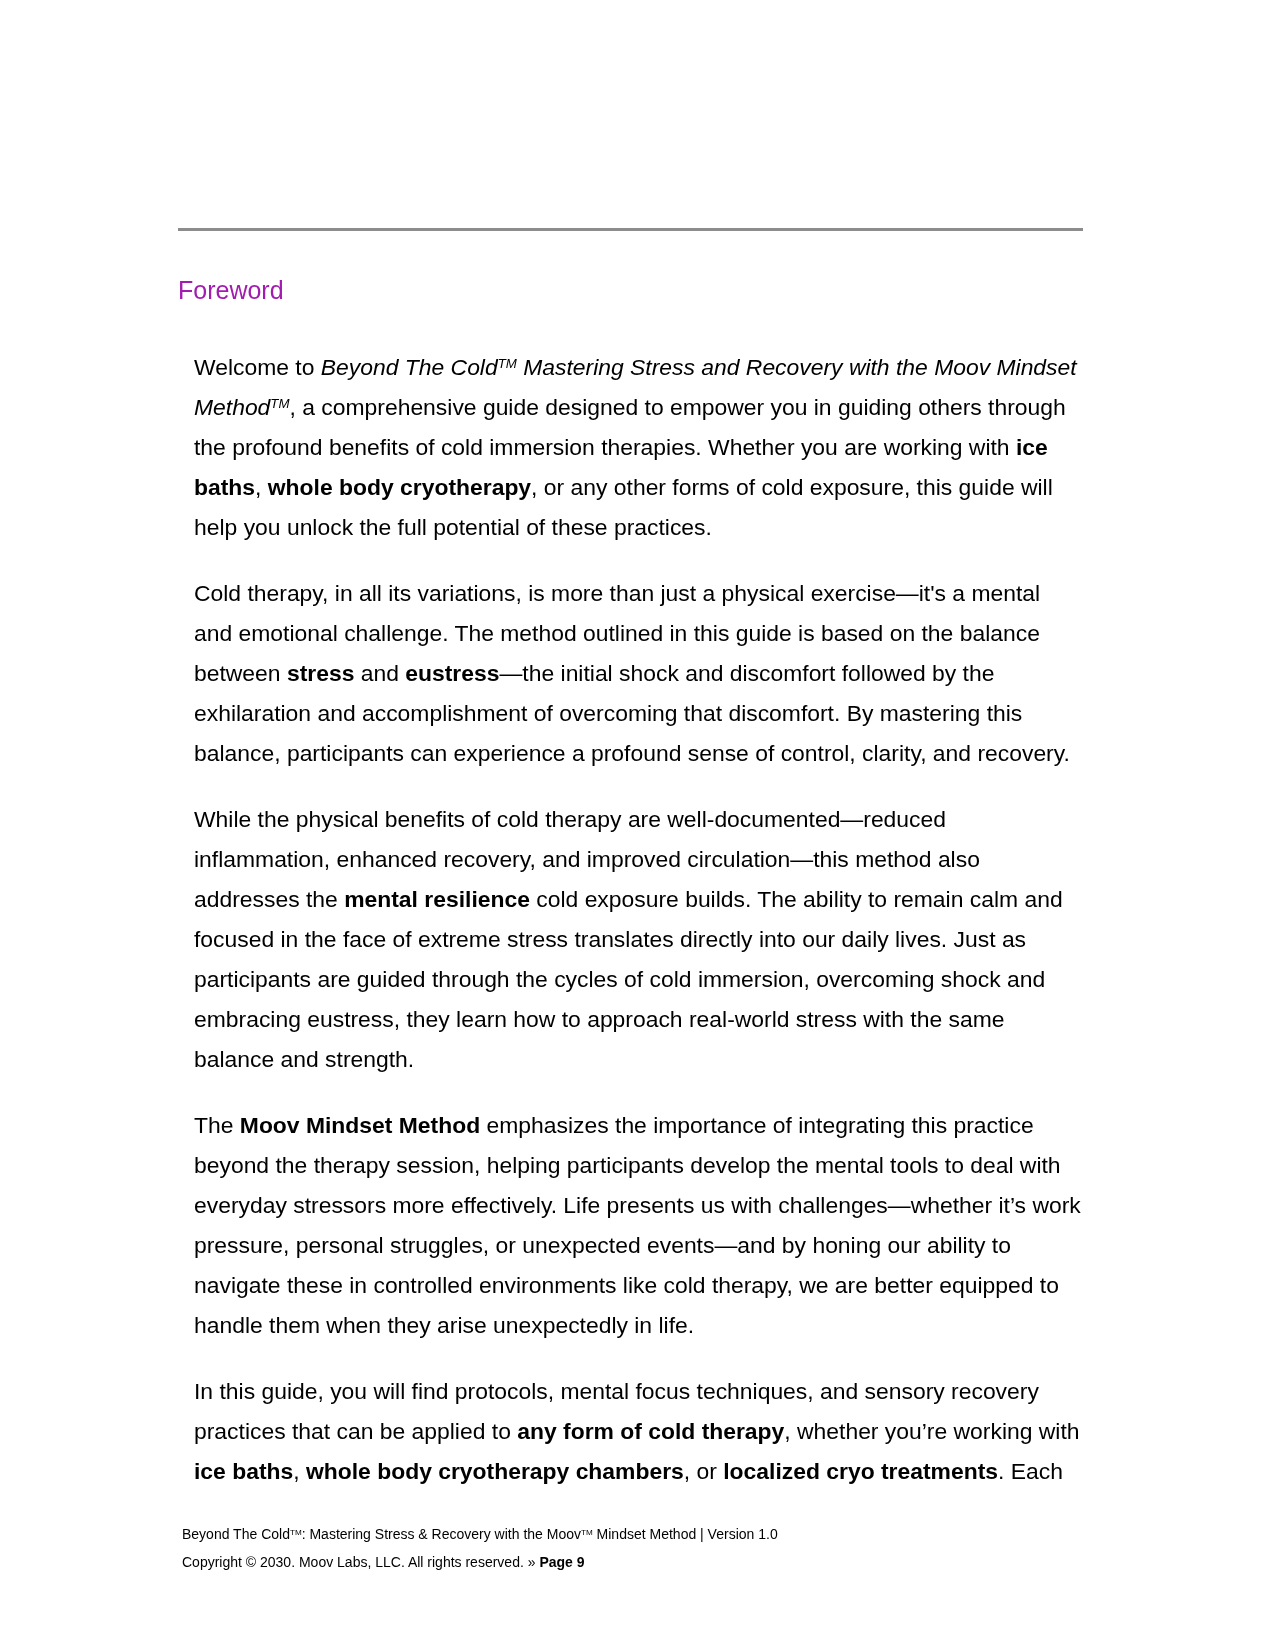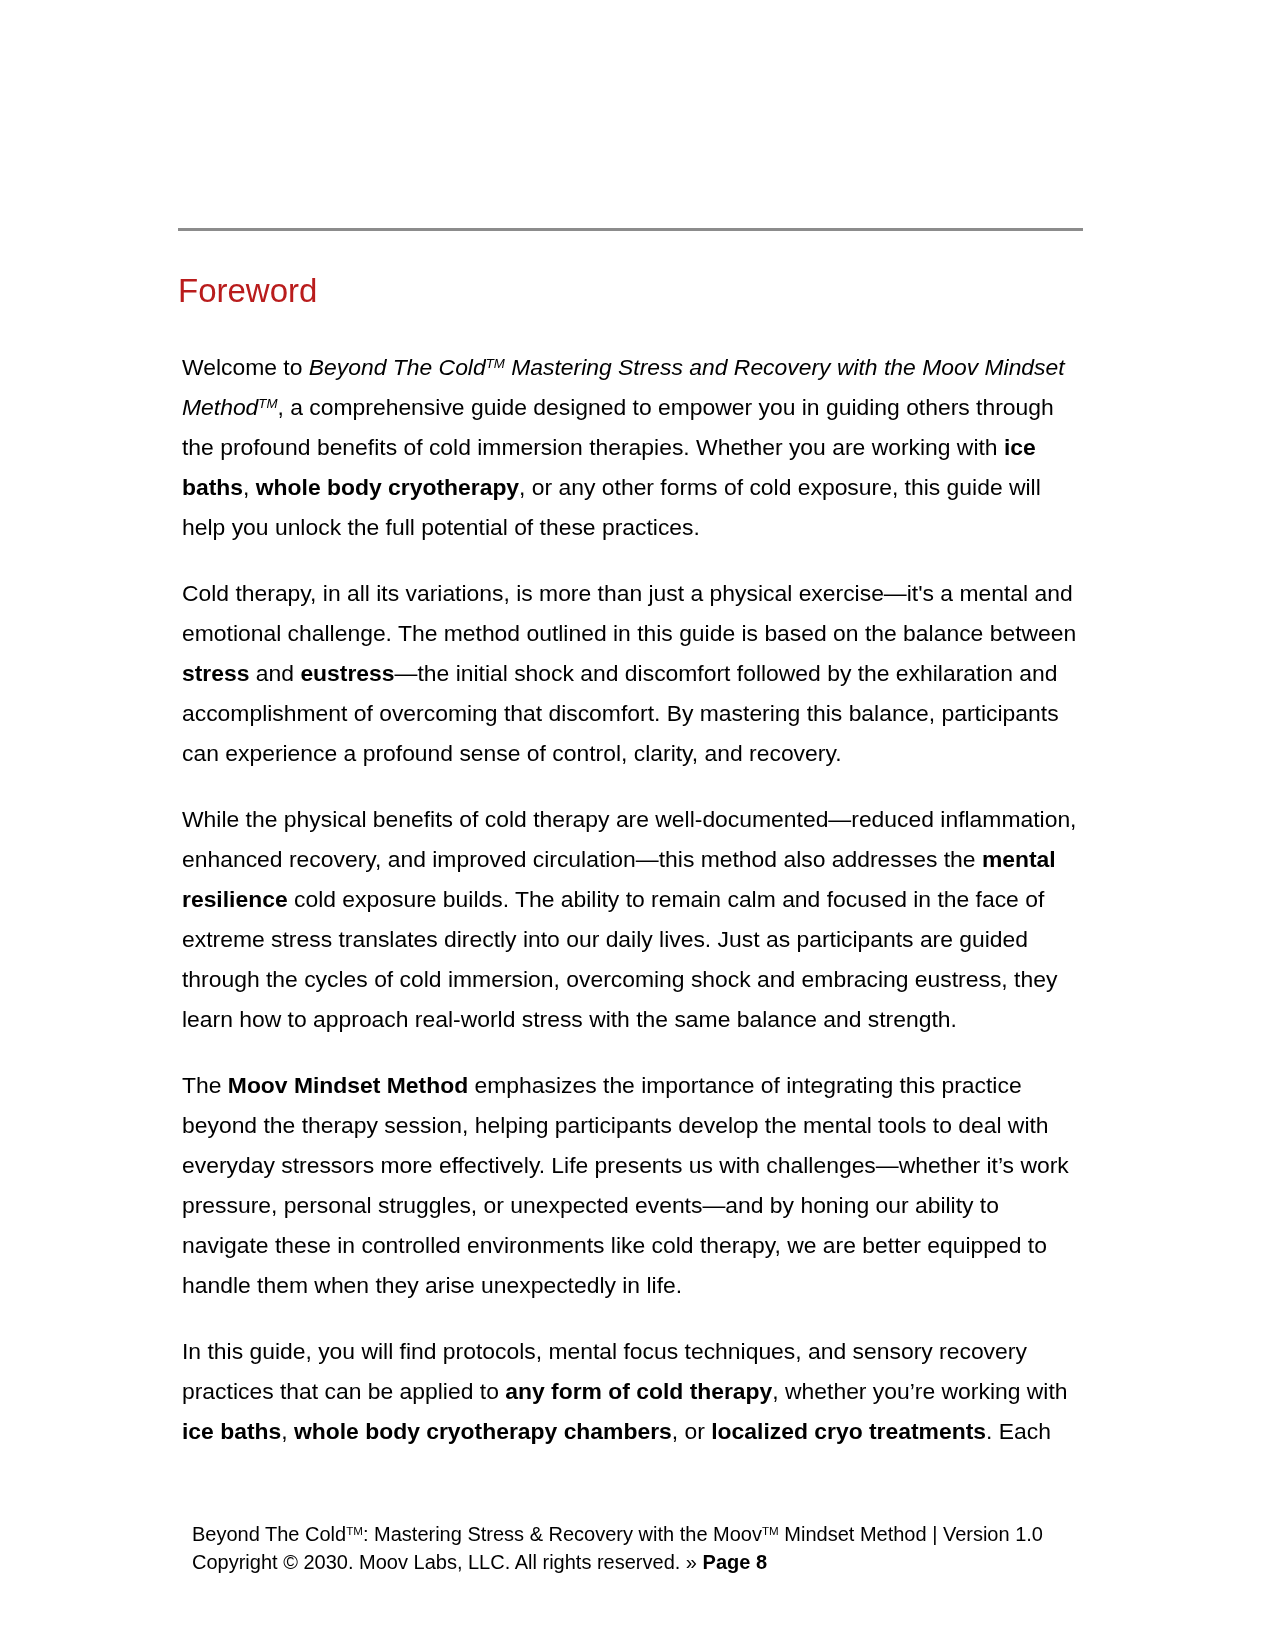--- a/index.html
+++ b/index.html
@@ -19,39 +19,39 @@
     width: 905px;
   }
   .rule {
     margin-top: 228px;
     height: 3px;
     background: #8c8c8c;
     border: none;
   }
   h1.heading {
     margin: 39px 0 0 0;
-    font-size: 33px;
+    font-size: 25px;
     line-height: 41px;
     font-weight: 400;
-    color: #b91c1c;
+    color: #a21caf;
     letter-spacing: 0;
   }
   p.body-para {
-    margin: 0 0 26px 4px;
+    margin: 0 0 26px 16px;
     font-size: 22.9px;
     line-height: 40px;
     color: #000000;
   }
   p.body-para.first { margin-top: 36px; }
   .footer {
     position: absolute;
-    left: 192px;
+    left: 182px;
     top: 1520px;
     width: 960px;
-    font-size: 20px;
+    font-size: 14px;
     line-height: 28px;
     color: #000000;
   }
   .run-r { font-weight: 400; font-style: normal; }
   .run-b { font-weight: 700; }
   .run-i { font-style: italic; }
   .run-s  { font-size: 0.58em; position: relative; top: -0.52em; line-height: 0; }
   .run-si { font-size: 0.58em; position: relative; top: -0.52em; line-height: 0; font-style: italic; }
 </style>
 </head>
@@ -62,15 +62,15 @@
     <div class="rule"></div>
     <h1 class="heading">Foreword</h1>
     <p class="body-para first"><span class="run-r">Welcome to </span><span class="run-i">Beyond The Cold</span><span class="run-si">TM</span><span class="run-i"> Mastering Stress and Recovery with the Moov Mindset Method</span><span class="run-si">TM</span><span class="run-r">, a comprehensive guide designed to empower you in guiding others through the profound benefits of cold immersion therapies. Whether you are working with </span><span class="run-b">ice baths</span><span class="run-r">, </span><span class="run-b">whole body cryotherapy</span><span class="run-r">, or any other forms of cold exposure, this guide will help you unlock the full potential of these practices.</span></p>
     <p class="body-para"><span class="run-r">Cold therapy, in all its variations, is more than just a physical exercise—it's a mental and emotional challenge. The method outlined in this guide is based on the balance between </span><span class="run-b">stress</span><span class="run-r"> and </span><span class="run-b">eustress</span><span class="run-r">—the initial shock and discomfort followed by the exhilaration and accomplishment of overcoming that discomfort. By mastering this balance, participants can experience a profound sense of control, clarity, and recovery.</span></p>
     <p class="body-para"><span class="run-r">While the physical benefits of cold therapy are well-documented—reduced inflammation, enhanced recovery, and improved circulation—this method also addresses the </span><span class="run-b">mental resilience</span><span class="run-r"> cold exposure builds. The ability to remain calm and focused in the face of extreme stress translates directly into our daily lives. Just as participants are guided through the cycles of cold immersion, overcoming shock and embracing eustress, they learn how to approach real-world stress with the same balance and strength.</span></p>
     <p class="body-para"><span class="run-r">The </span><span class="run-b">Moov Mindset Method</span><span class="run-r"> emphasizes the importance of integrating this practice beyond the therapy session, helping participants develop the mental tools to deal with everyday stressors more effectively. Life presents us with challenges—whether it’s work pressure, personal struggles, or unexpected events—and by honing our ability to navigate these in controlled environments like cold therapy, we are better equipped to handle them when they arise unexpectedly in life.</span></p>
     <p class="body-para"><span class="run-r">In this guide, you will find protocols, mental focus techniques, and sensory recovery practices that can be applied to </span><span class="run-b">any form of cold therapy</span><span class="run-r">, whether you’re working with </span><span class="run-b">ice baths</span><span class="run-r">, </span><span class="run-b">whole body cryotherapy chambers</span><span class="run-r">, or </span><span class="run-b">localized cryo treatments</span><span class="run-r">. Each</span></p>
   </div>
   <div class="footer">
     <div class="footer-line"><span class="run-r">Beyond The Cold</span><span class="run-s">TM</span><span class="run-r">: Mastering Stress &amp; Recovery with the Moov</span><span class="run-s">TM</span><span class="run-r"> Mindset Method | Version 1.0</span></div>
-    <div class="footer-line"><span class="run-r">Copyright © 2030. Moov Labs, LLC. All rights reserved. » </span><span class="run-b">Page 8</span></div>
+    <div class="footer-line"><span class="run-r">Copyright © 2030. Moov Labs, LLC. All rights reserved. » </span><span class="run-b">Page 9</span></div>
   </div>
 </div>
 
 </body></html>

